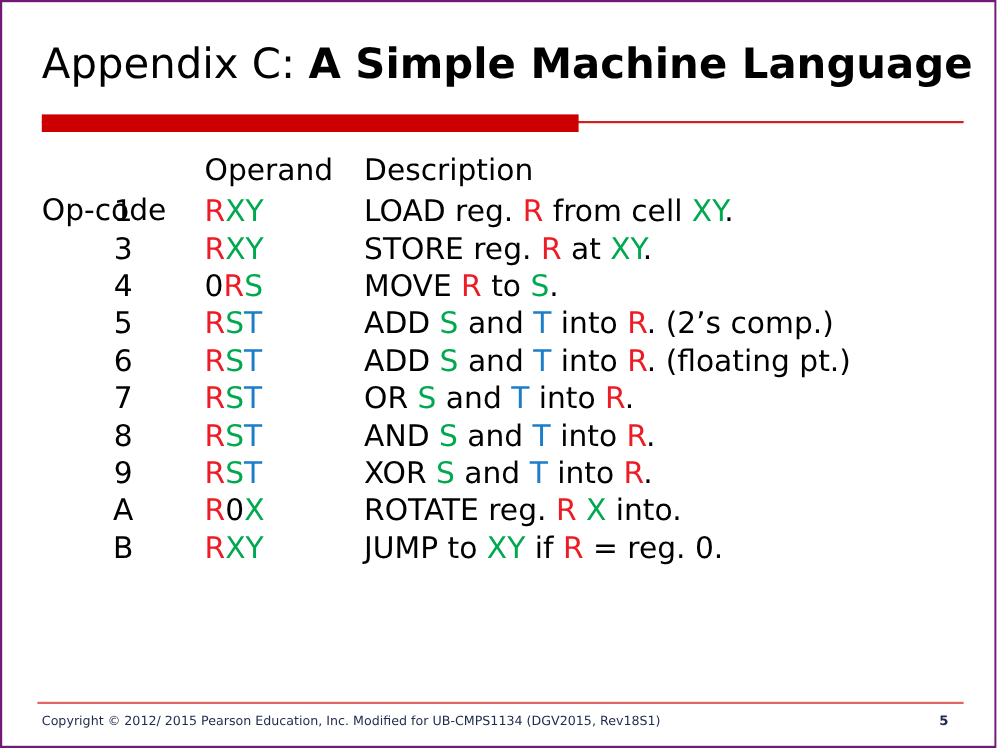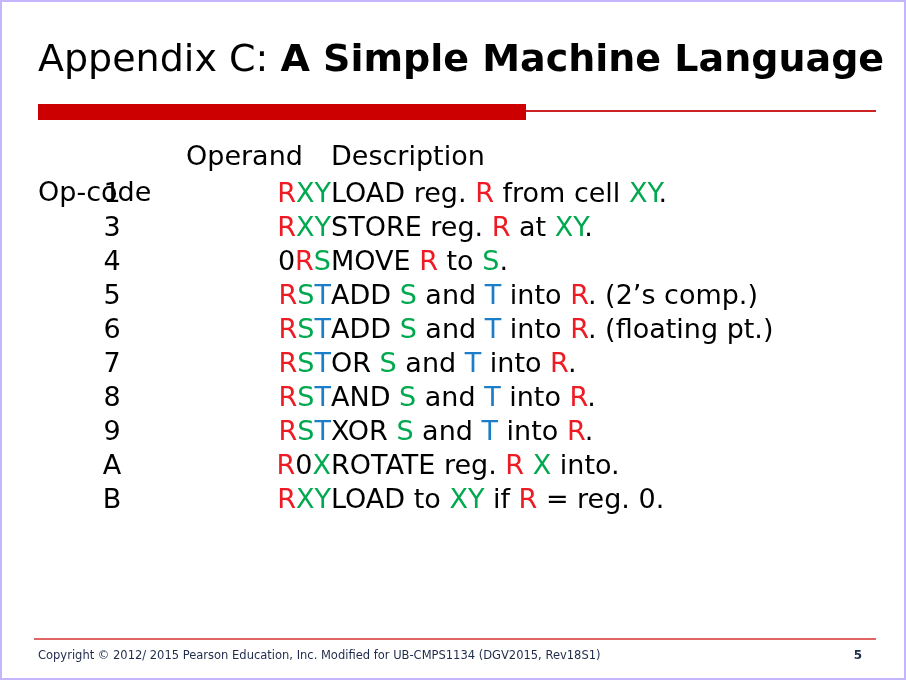--- a/index.html
+++ b/index.html
@@ -9,21 +9,21 @@
   }
   body {
     font-family: "DejaVu Sans", sans-serif;
   }
   .slide {
     position: relative;
     width: 906px;
     height: 680px;
     background: #FFFFFF;
     box-sizing: border-box;
-    border: 2px solid #c4b5fd;
+    border: 2px solid #701a75;
     overflow: hidden;
   }
 
   
   .title {
     position: absolute;
     left: 36px;
     top: 32px;
     width: 840px;
     font-size: 38px;
@@ -81,21 +81,21 @@
   }
   .c-op {
     display: inline-block;
     width: 148px;
     text-align: center;
     vertical-align: top;
   }
   .c-operand {
     display: inline-block;
     width: 145px;
-    text-align: right;
+    text-align: left;
     vertical-align: top;
   }
   .c-desc {
     display: inline-block;
     vertical-align: top;
     text-align: left;
   }
   .row.header .c-op {
     width: 148px;
     text-align: left;
@@ -163,21 +163,21 @@
     <div id="rows-host">
         <div class="row"><span class="c-op">1</span><span class="c-operand"><span class="red">R</span><span class="green">XY</span></span><span class="c-desc"><span class="black">LOAD reg. </span><span class="red">R</span><span class="black"> from cell </span><span class="green">XY</span><span class="black">.</span></span></div>
         <div class="row"><span class="c-op">3</span><span class="c-operand"><span class="red">R</span><span class="green">XY</span></span><span class="c-desc"><span class="black">STORE reg. </span><span class="red">R</span><span class="black"> at </span><span class="green">XY</span><span class="black">.</span></span></div>
         <div class="row"><span class="c-op">4</span><span class="c-operand"><span class="black">0</span><span class="red">R</span><span class="green">S</span></span><span class="c-desc"><span class="black">MOVE </span><span class="red">R</span><span class="black"> to </span><span class="green">S</span><span class="black">.</span></span></div>
         <div class="row"><span class="c-op">5</span><span class="c-operand"><span class="red">R</span><span class="green">S</span><span class="blue">T</span></span><span class="c-desc"><span class="black">ADD </span><span class="green">S</span><span class="black"> and </span><span class="blue">T</span><span class="black"> into </span><span class="red">R</span><span class="black">. (2’s comp.)</span></span></div>
         <div class="row"><span class="c-op">6</span><span class="c-operand"><span class="red">R</span><span class="green">S</span><span class="blue">T</span></span><span class="c-desc"><span class="black">ADD </span><span class="green">S</span><span class="black"> and </span><span class="blue">T</span><span class="black"> into </span><span class="red">R</span><span class="black">. (floating pt.)</span></span></div>
         <div class="row"><span class="c-op">7</span><span class="c-operand"><span class="red">R</span><span class="green">S</span><span class="blue">T</span></span><span class="c-desc"><span class="black">OR </span><span class="green">S</span><span class="black"> and </span><span class="blue">T</span><span class="black"> into </span><span class="red">R</span><span class="black">.</span></span></div>
         <div class="row"><span class="c-op">8</span><span class="c-operand"><span class="red">R</span><span class="green">S</span><span class="blue">T</span></span><span class="c-desc"><span class="black">AND </span><span class="green">S</span><span class="black"> and </span><span class="blue">T</span><span class="black"> into </span><span class="red">R</span><span class="black">.</span></span></div>
         <div class="row"><span class="c-op">9</span><span class="c-operand"><span class="red">R</span><span class="green">S</span><span class="blue">T</span></span><span class="c-desc"><span class="black">XOR </span><span class="green">S</span><span class="black"> and </span><span class="blue">T</span><span class="black"> into </span><span class="red">R</span><span class="black">.</span></span></div>
         <div class="row"><span class="c-op">A</span><span class="c-operand"><span class="red">R</span><span class="black">0</span><span class="green">X</span></span><span class="c-desc"><span class="black">ROTATE reg. </span><span class="red">R</span><span class="black"> </span><span class="green">X</span><span class="black"> into.</span></span></div>
-        <div class="row"><span class="c-op">B</span><span class="c-operand"><span class="red">R</span><span class="green">XY</span></span><span class="c-desc"><span class="black">LOAD to </span><span class="green">XY</span><span class="black"> if </span><span class="red">R</span><span class="black"> = reg. 0.</span></span></div>
+        <div class="row"><span class="c-op">B</span><span class="c-operand"><span class="red">R</span><span class="green">XY</span></span><span class="c-desc"><span class="black">JUMP to </span><span class="green">XY</span><span class="black"> if </span><span class="red">R</span><span class="black"> = reg. 0.</span></span></div>
       </div>
   </div>
 
   <div class="footer-rule"></div>
   <div class="footer-text">Copyright © 2012/ 2015 Pearson Education, Inc. Modified for UB-CMPS1134 (DGV2015, Rev18S1)</div>
   <div class="footer-page">5</div>
 
 </div>
 
 </body></html>

